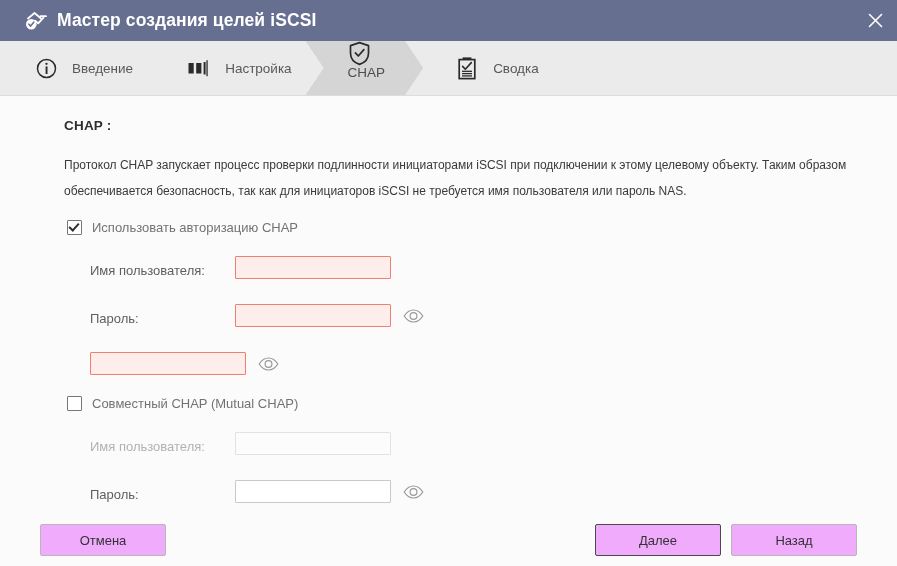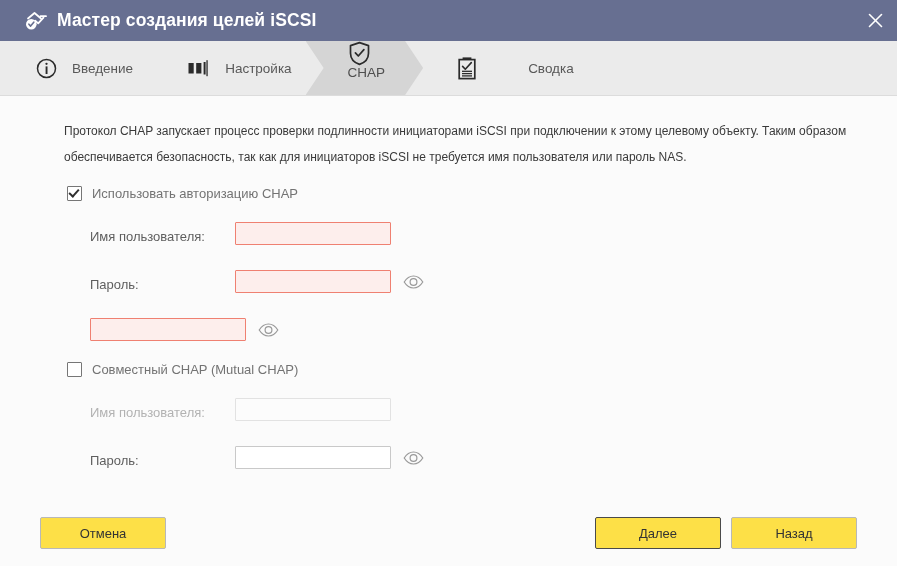--- a/index.html
+++ b/index.html
@@ -89,21 +89,21 @@
     display: flex;
     align-items: center;
     justify-content: center;
     flex: 0 0 auto;
   }
   .step .step-icon svg { display: block; }
   .step .step-label { margin-left: 14px; }
   .step-intro  { padding-left: 34px; }
   .step-config { padding-left: 34px; }
   .step-chap   { padding-left: 28px; padding-right: 38px; flex-direction: column; }
-  .step-summary{ padding-left: 32px; gap: 35px; }
+  .step-summary{ padding-left: 32px; }
 
   
   .step.active {
     background: #d5d5d5;
     clip-path: polygon(0 0, calc(100% - 18px) 0, 100% 50%, calc(100% - 18px) 100%, 0 100%, 18px 50%);
     margin-left: -6px;
   }
   .step.active .step-label { color: #4f4f4f; }
 
   
@@ -219,21 +219,21 @@
     min-height: 66px;
     display: flex;
     align-items: center;
     padding: 0 40px 0 40px;
     background: #fbfbfb;
   }
   .btn {
     min-width: 126px;
     height: 32px;
     box-sizing: border-box;
-    background: #fde047;
+    background: #f0abfc;
     border: 1px solid #b8b8b8;
     border-radius: 2px;
     font-family: inherit;
     font-size: 13px;
     color: #333333;
     cursor: pointer;
     padding: 0 10px;
   }
   .btn.primary {
     border: 1px solid #4a4a4a;
@@ -311,20 +311,21 @@
           <line x1="6.0" y1="19.9" x2="16.0" y2="19.9" stroke="#2b2b2b" stroke-width="1.3"></line>
         </svg>
       </span>
       <span class="step-label">Сводка</span>
     </div>
 
   </div>
 
   <div class="content">
 
+    <div class="section-title">CHAP :</div>
 
     <p class="description">Протокол CHAP запускает процесс проверки подлинности инициаторами iSCSI при подключении к этому целевому объекту. Таким образом обеспечивается безопасность, так как для инициаторов iSCSI не требуется имя пользователя или пароль NAS.</p>
 
     <div class="check-row">
       <span class="checkbox checked"></span>
       <span class="check-label">Использовать авторизацию CHAP</span>
     </div>
 
     <div class="field-row">
       <span class="field-label">Имя пользователя:</span>

